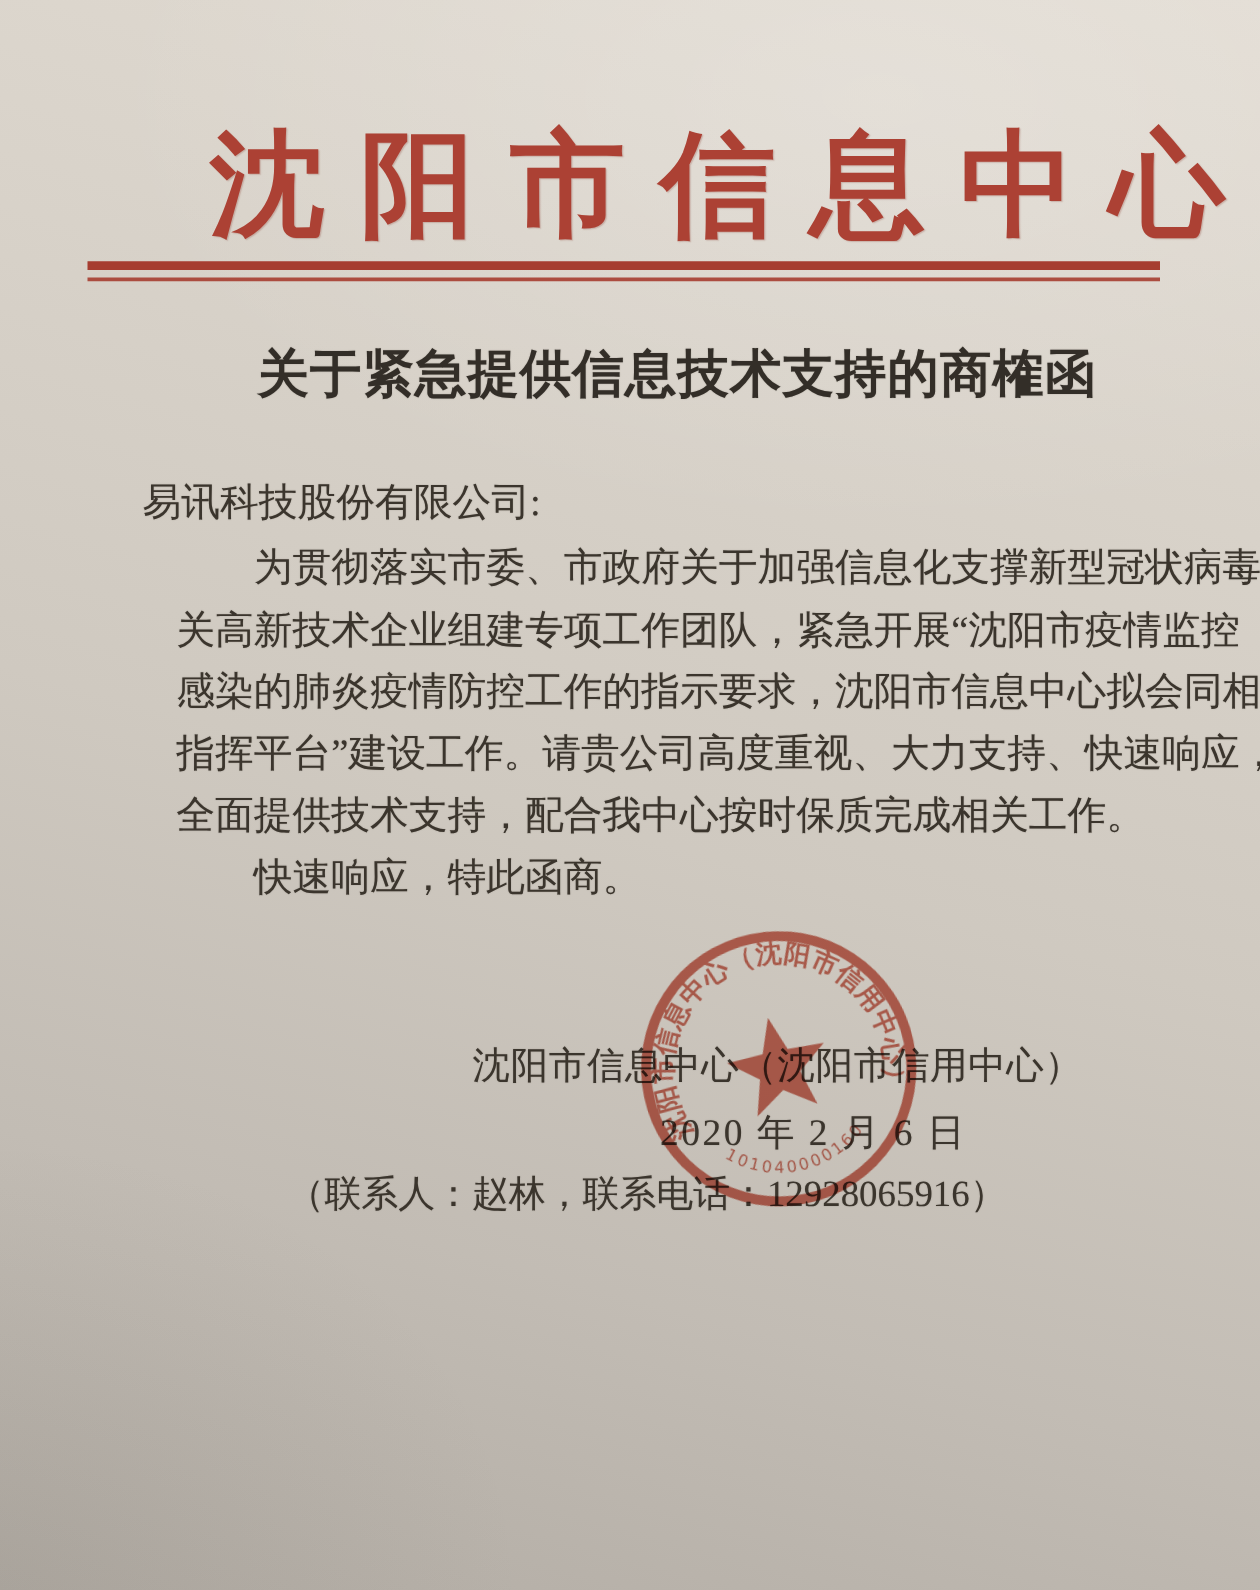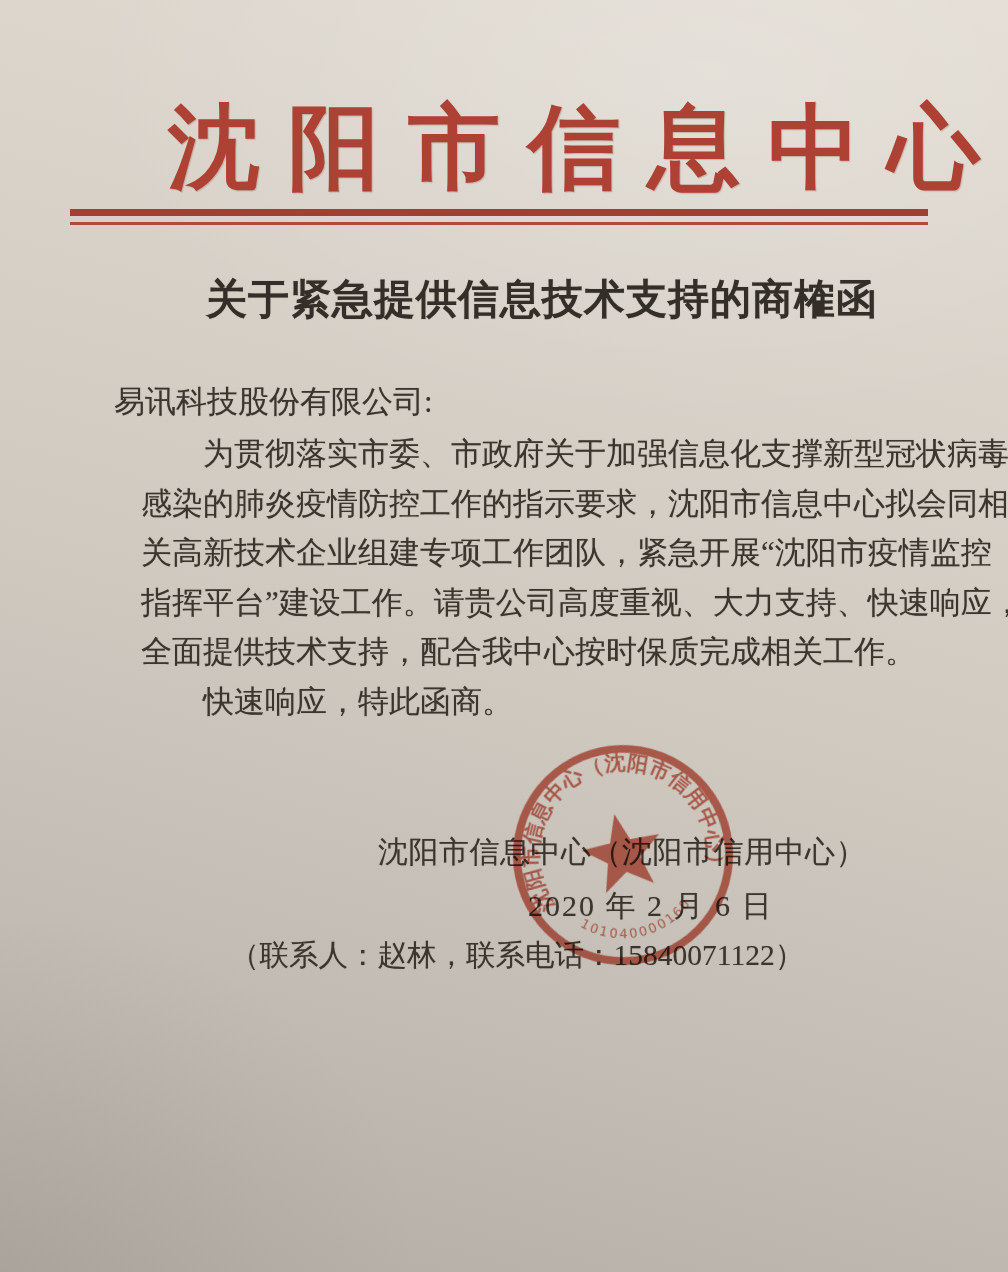--- a/index.html
+++ b/index.html
@@ -81,32 +81,32 @@
 
   <div class="rule rule-thick"></div>
   <div class="rule rule-thin"></div>
 
   <div class="doc-title">关于紧急提供信息技术支持的商榷函</div>
 
   <div class="salutation textblock">易讯科技股份有限公司:</div>
 
   <div class="body-lines textblock">
     <div class="line indent">为贯彻落实市委、市政府关于加强信息化支撑新型冠状病毒</div>
+    <div class="line">关高新技术企业组建专项工作团队，紧急开展“沈阳市疫情监控</div>
     <div class="line">感染的肺炎疫情防控工作的指示要求，沈阳市信息中心拟会同相</div>
-    <div class="line">关高新技术企业组建专项工作团队，紧急开展“沈阳市疫情监控</div>
     <div class="line">指挥平台”建设工作。请贵公司高度重视、大力支持、快速响应，</div>
     <div class="line">全面提供技术支持，配合我中心按时保质完成相关工作。</div>
     <div class="line indent">快速响应，特此函商。</div>
   </div>
 
   <div class="sig-org textblock">沈阳市信息中心（沈阳市信用中心）</div>
 
   <div class="sig-date textblock">2020 年 2 月 6 日</div>
 
-  <div class="sig-contact textblock">（联系人：赵林，联系电话：15840071122）</div>
+  <div class="sig-contact textblock">（联系人：赵林，联系电话：12928065916）</div>
 
   <svg class="seal" viewBox="0 0 240 240">
     <circle class="ring" cx="120" cy="120" r="107"></circle>
     <path id="sealTextArc" d="M 42.1 156.4 A 86 86 0 1 1 197.9 156.4" fill="none"></path>
     <path id="sealNumArc" d="M 60.6 179.4 A 84 84 0 0 0 179.4 179.4" fill="none"></path>
     <text class="ring-text" text-anchor="middle">
       <textPath href="#sealTextArc" startOffset="50%">沈阳市信息中心（沈阳市信用中心）</textPath>
     </text>
     <polygon class="star" points="120,78 130.3,105.8 159.9,107.0 136.6,125.4 144.7,154.0 120,137.5 95.3,154.0 103.4,125.4 80.1,107.0 109.7,105.8"></polygon>
     <text class="num-text" text-anchor="middle">

